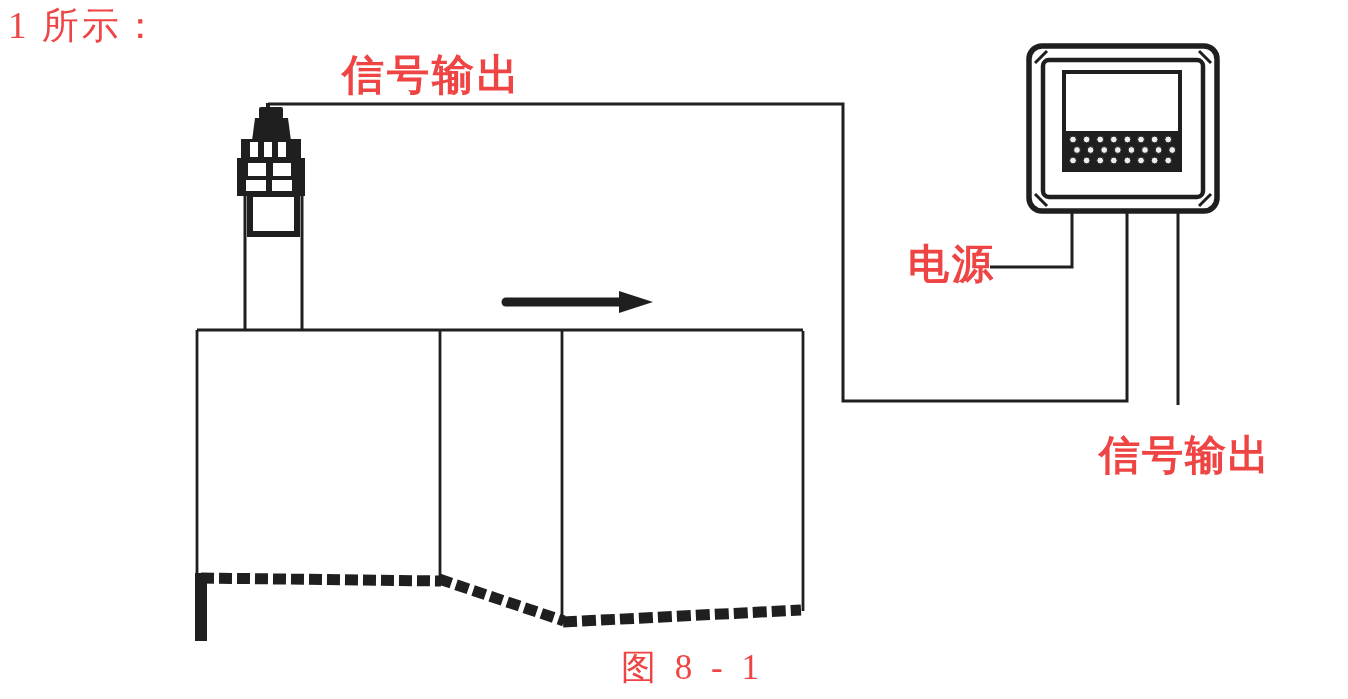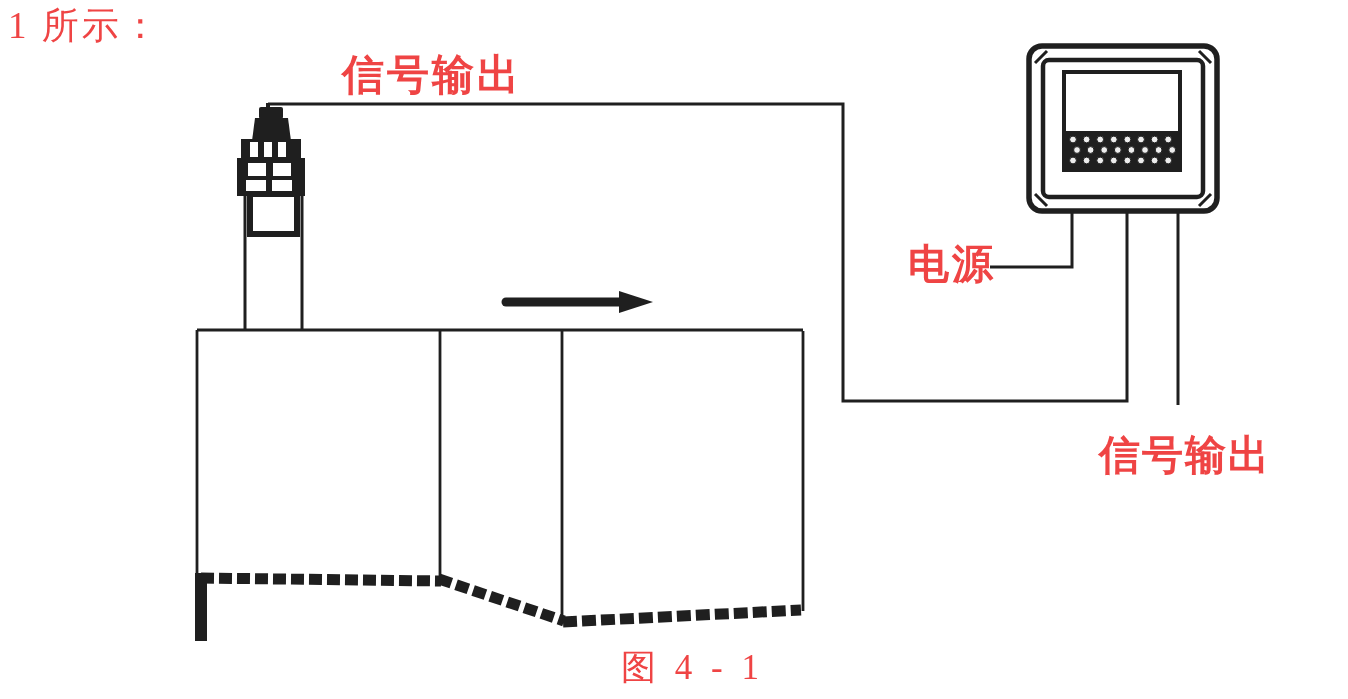--- a/index.html
+++ b/index.html
@@ -132,14 +132,14 @@
   <div class="lbl song intro-text">1 所示：</div>
 
   <div class="lbl heiti probe-label">信号输出</div>
 
 
   <div class="lbl heiti power-label">电源</div>
 
   <div class="lbl heiti signal-label">信号输出</div>
 
 
-  <div class="lbl song caption">图 4 - 1</div>
+  <div class="lbl song caption">图 8 - 1</div>
 </div>
 
 </body></html>

